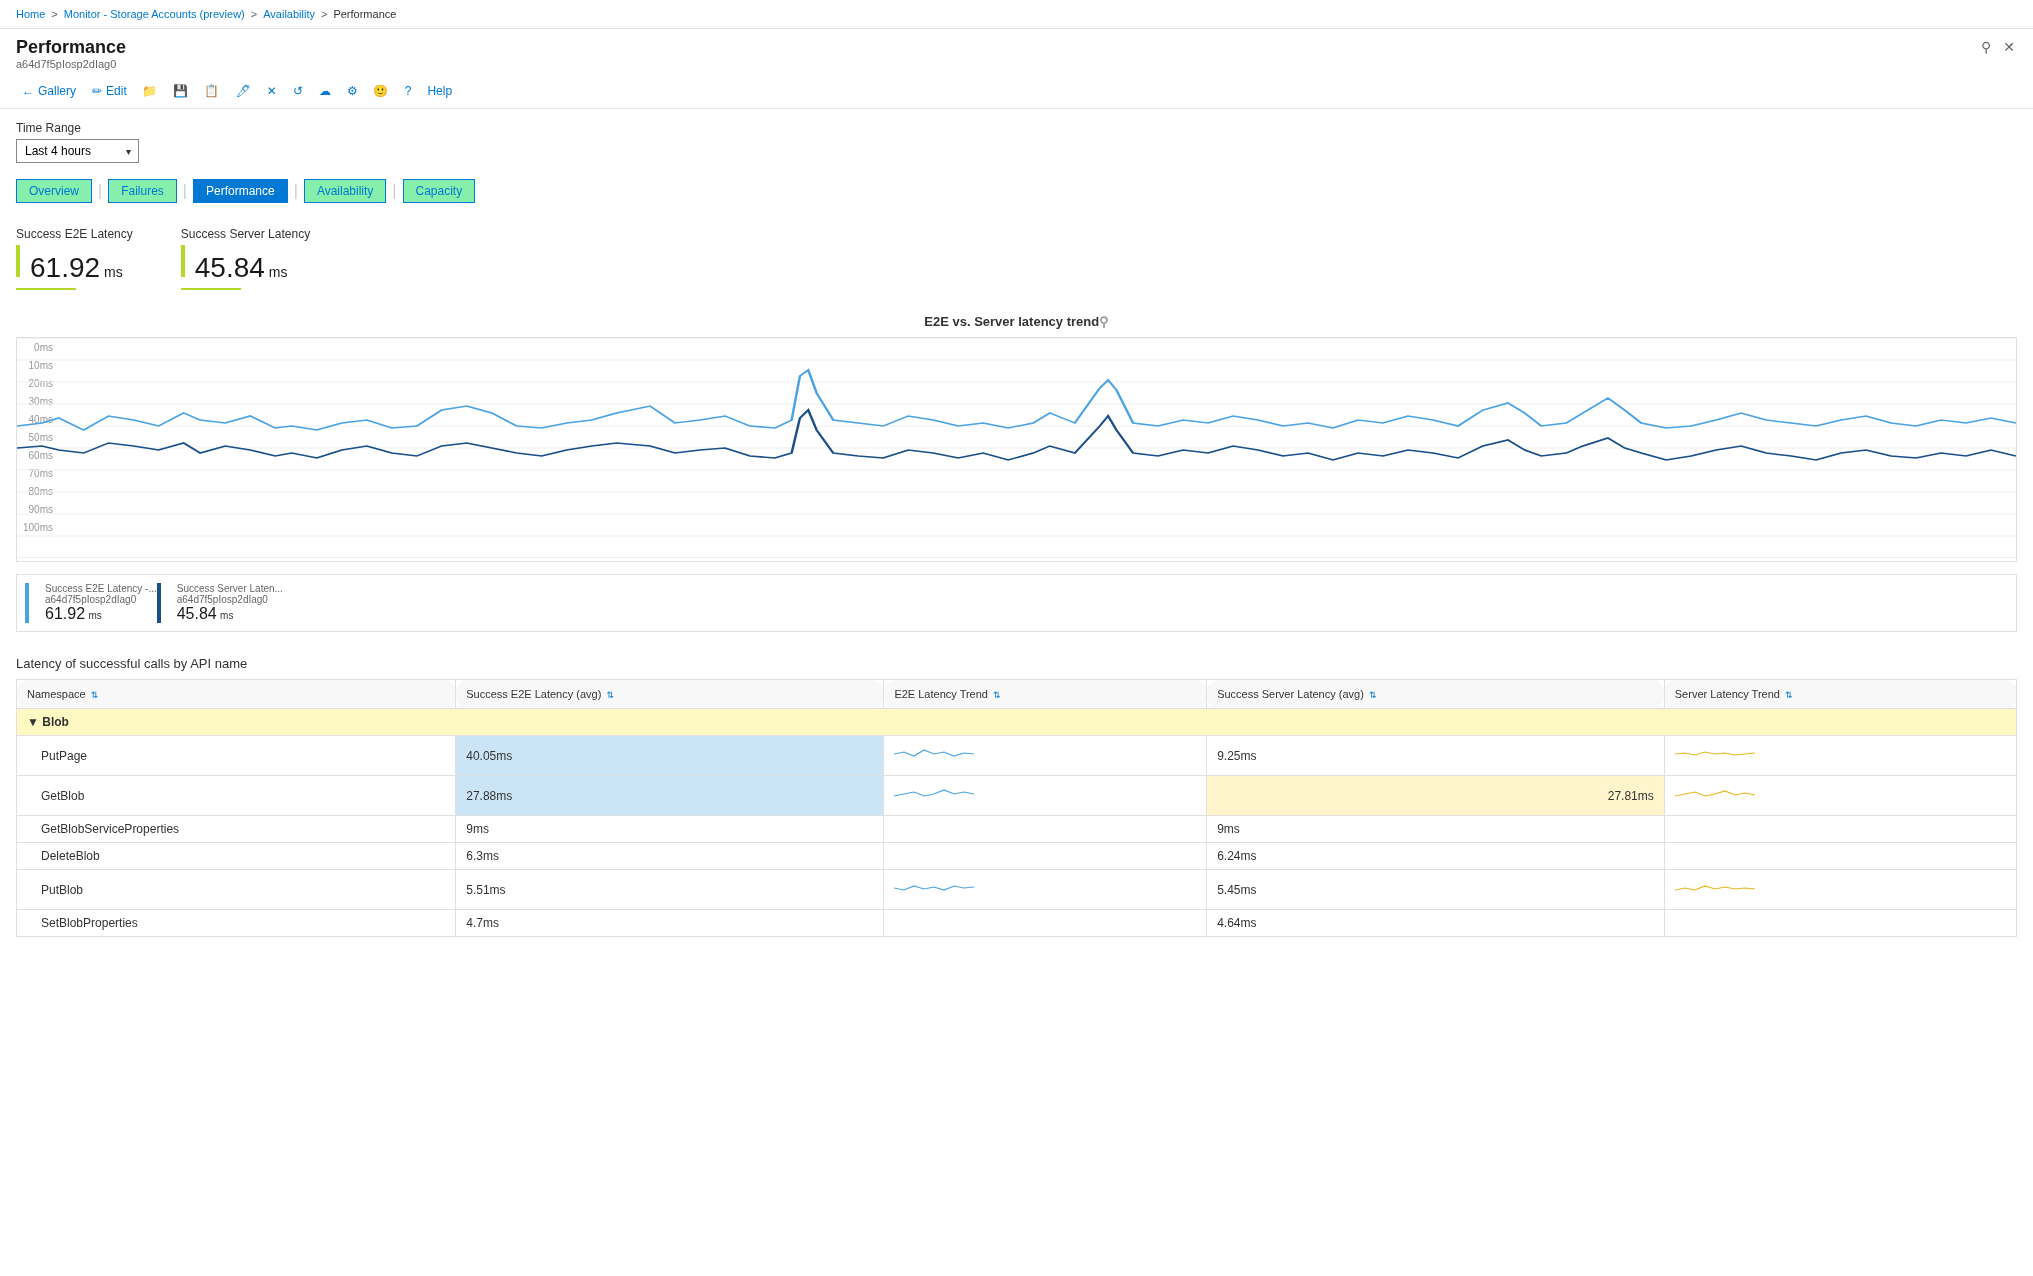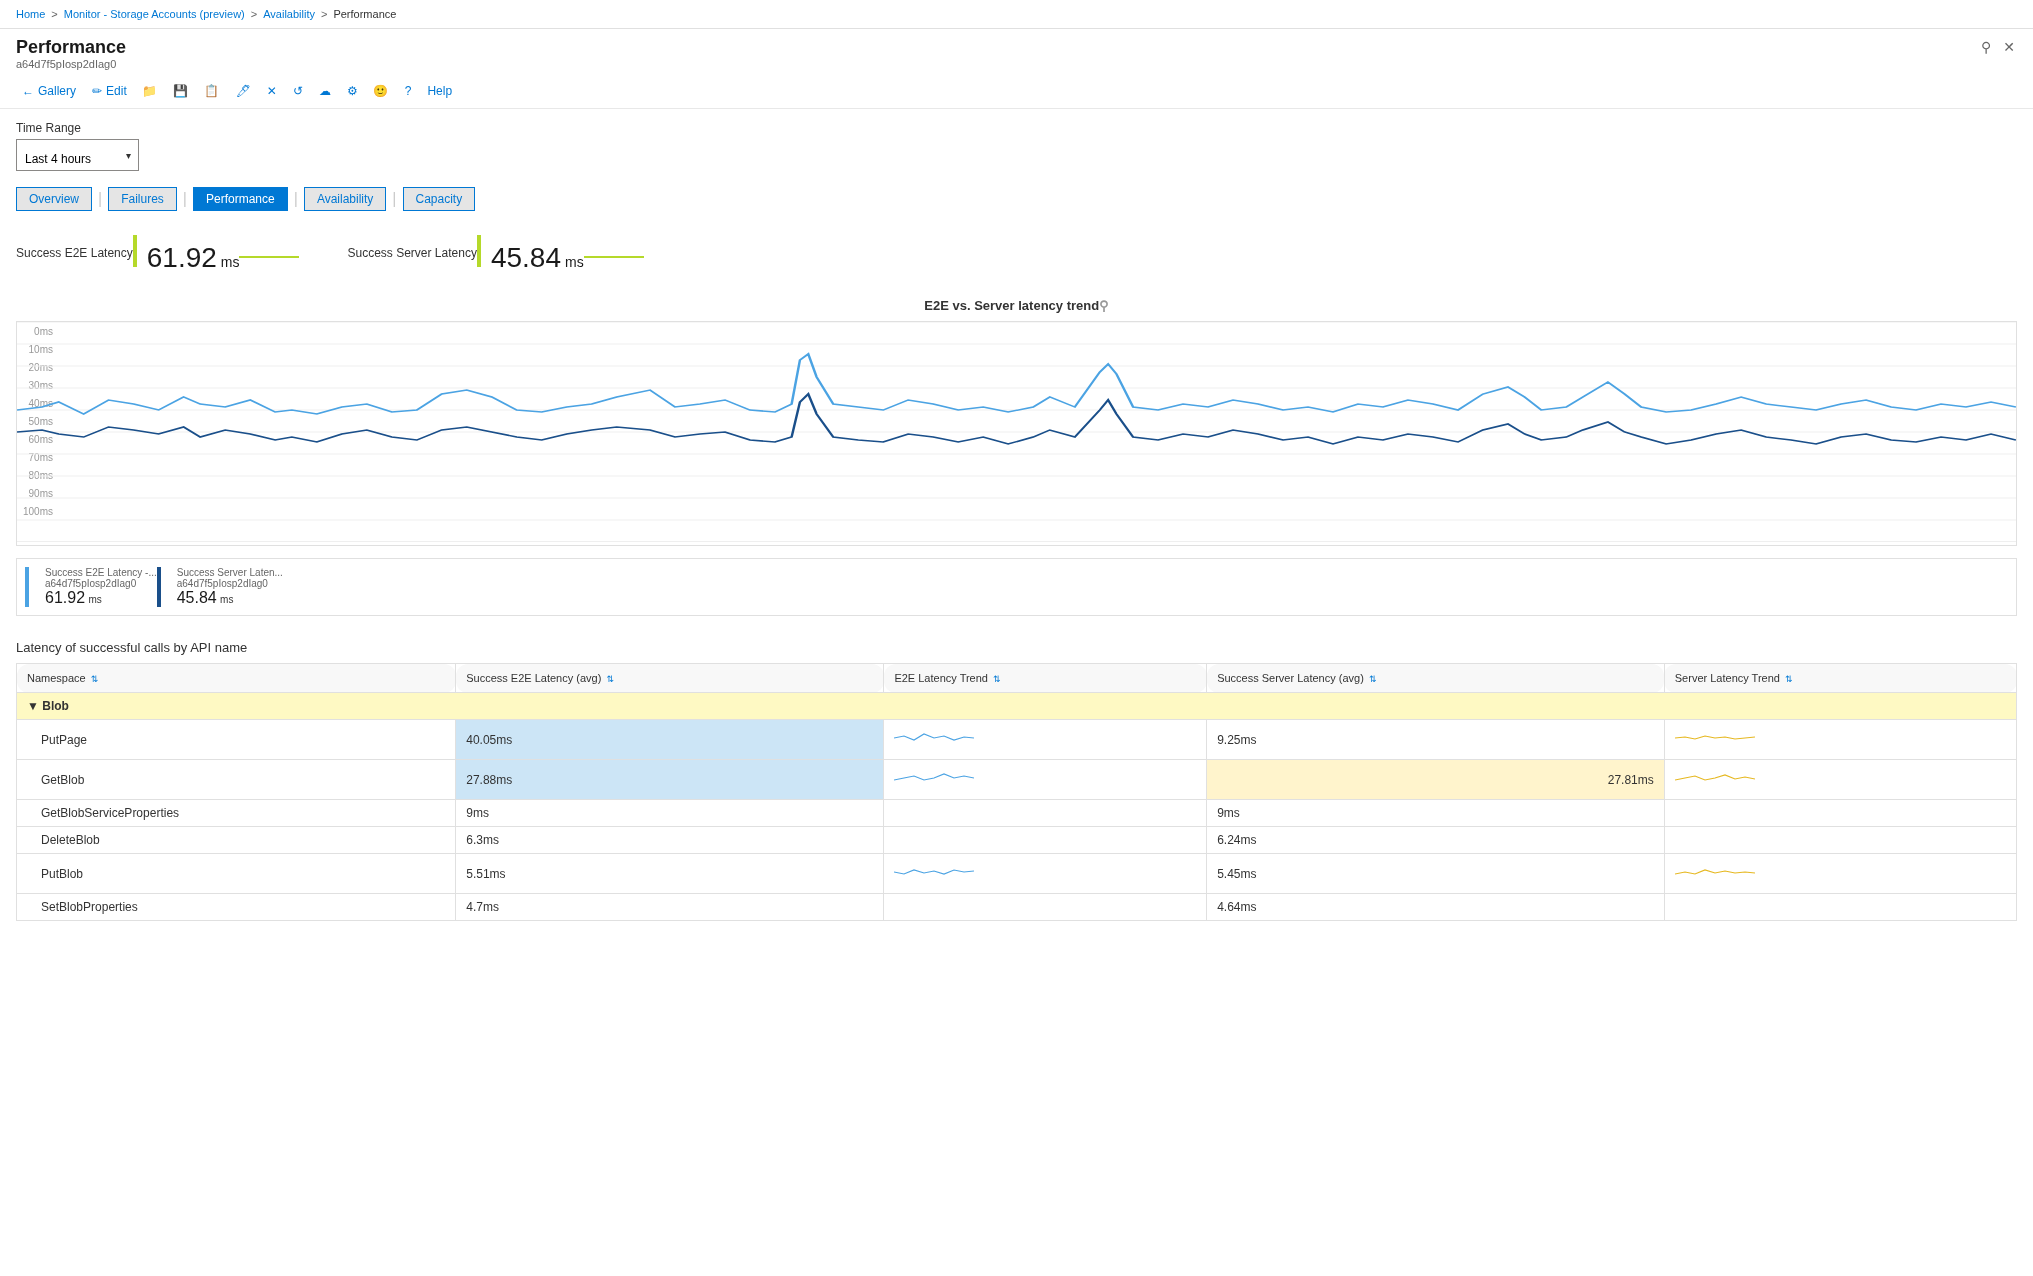--- a/index.html
+++ b/index.html
@@ -16,31 +16,31 @@
     .header-actions { display: flex; gap: 8px; align-items: center; }
     .header-actions .icon-btn { background: none; border: none; cursor: pointer; color: #666; font-size: 14px; padding: 2px; }
 
     .toolbar { display: flex; align-items: center; gap: 4px; padding: 6px 16px; border-bottom: 1px solid #e8e8e8; }
     .toolbar-btn { display: flex; align-items: center; gap: 4px; background: none; border: none; cursor: pointer; color: #0078d4; font-size: 12px; padding: 4px 6px; }
 
     .main-content { padding: 12px 16px; overflow-y: auto; height: calc(100vh - 110px); }
 
     .time-range-section { margin-bottom: 16px; }
     .time-range-label { font-size: 12px; color: #333; margin-bottom: 4px; }
-    .time-range-select { border: 1px solid #8a8886; padding: 12px 28px 4px 8px; font-size: 12px; background: #fff; cursor: pointer; appearance: none; -webkit-appearance: none; min-width: 120px; }
+    .time-range-select { border: 1px solid #8a8886; padding: 4px 28px 4px 8px; font-size: 12px; background: #fff; cursor: pointer; appearance: none; -webkit-appearance: none; min-width: 120px; }
     .select-wrapper { position: relative; display: inline-block; }
     .select-wrapper::after { content: '▾'; position: absolute; right: 8px; top: 50%; transform: translateY(-50%); pointer-events: none; color: #333; font-size: 10px; }
 
     .tabs-row { display: flex; align-items: center; gap: 4px; margin-bottom: 24px; flex-wrap: wrap; }
-    .tab-btn { border: 1px solid #0078d4; background: #e5e5e5; color: #0078d4; font-size: 12px; padding: 4px 12px; cursor: pointer; }
+    .tab-btn { border: 1px solid #0078d4; background: #86efac; color: #0078d4; font-size: 12px; padding: 4px 12px; cursor: pointer; }
     .tab-btn.active { background: #0078d4; color: #fff; }
     .tab-sep { color: #ccc; font-size: 16px; margin: 0 2px; }
 
     .metrics-row { display: flex; gap: 48px; margin-bottom: 24px; }
-    .metric-card { display: flex; flex-direction: row; align-items: center; }
+    .metric-card { display: flex; flex-direction: column; }
     .metric-label { font-size: 12px; color: #333; margin-bottom: 4px; }
     .metric-value-row { display: flex; align-items: baseline; gap: 4px; }
     .metric-bar { width: 4px; height: 32px; margin-right: 6px; }
     .metric-value { font-size: 28px; font-weight: 300; color: #1a1a1a; }
     .metric-unit { font-size: 14px; color: #1a1a1a; }
     .metric-underline { height: 2px; margin-top: 4px; width: 60px; }
 
     .chart-section { margin-bottom: 24px; }
     .chart-title { font-size: 13px; font-weight: 700; color: #333; margin-bottom: 8px; display: flex; justify-content: center; align-items: center; }
     .chart-container { position: relative; border: 1px solid #e0e0e0; background: #fff; }

